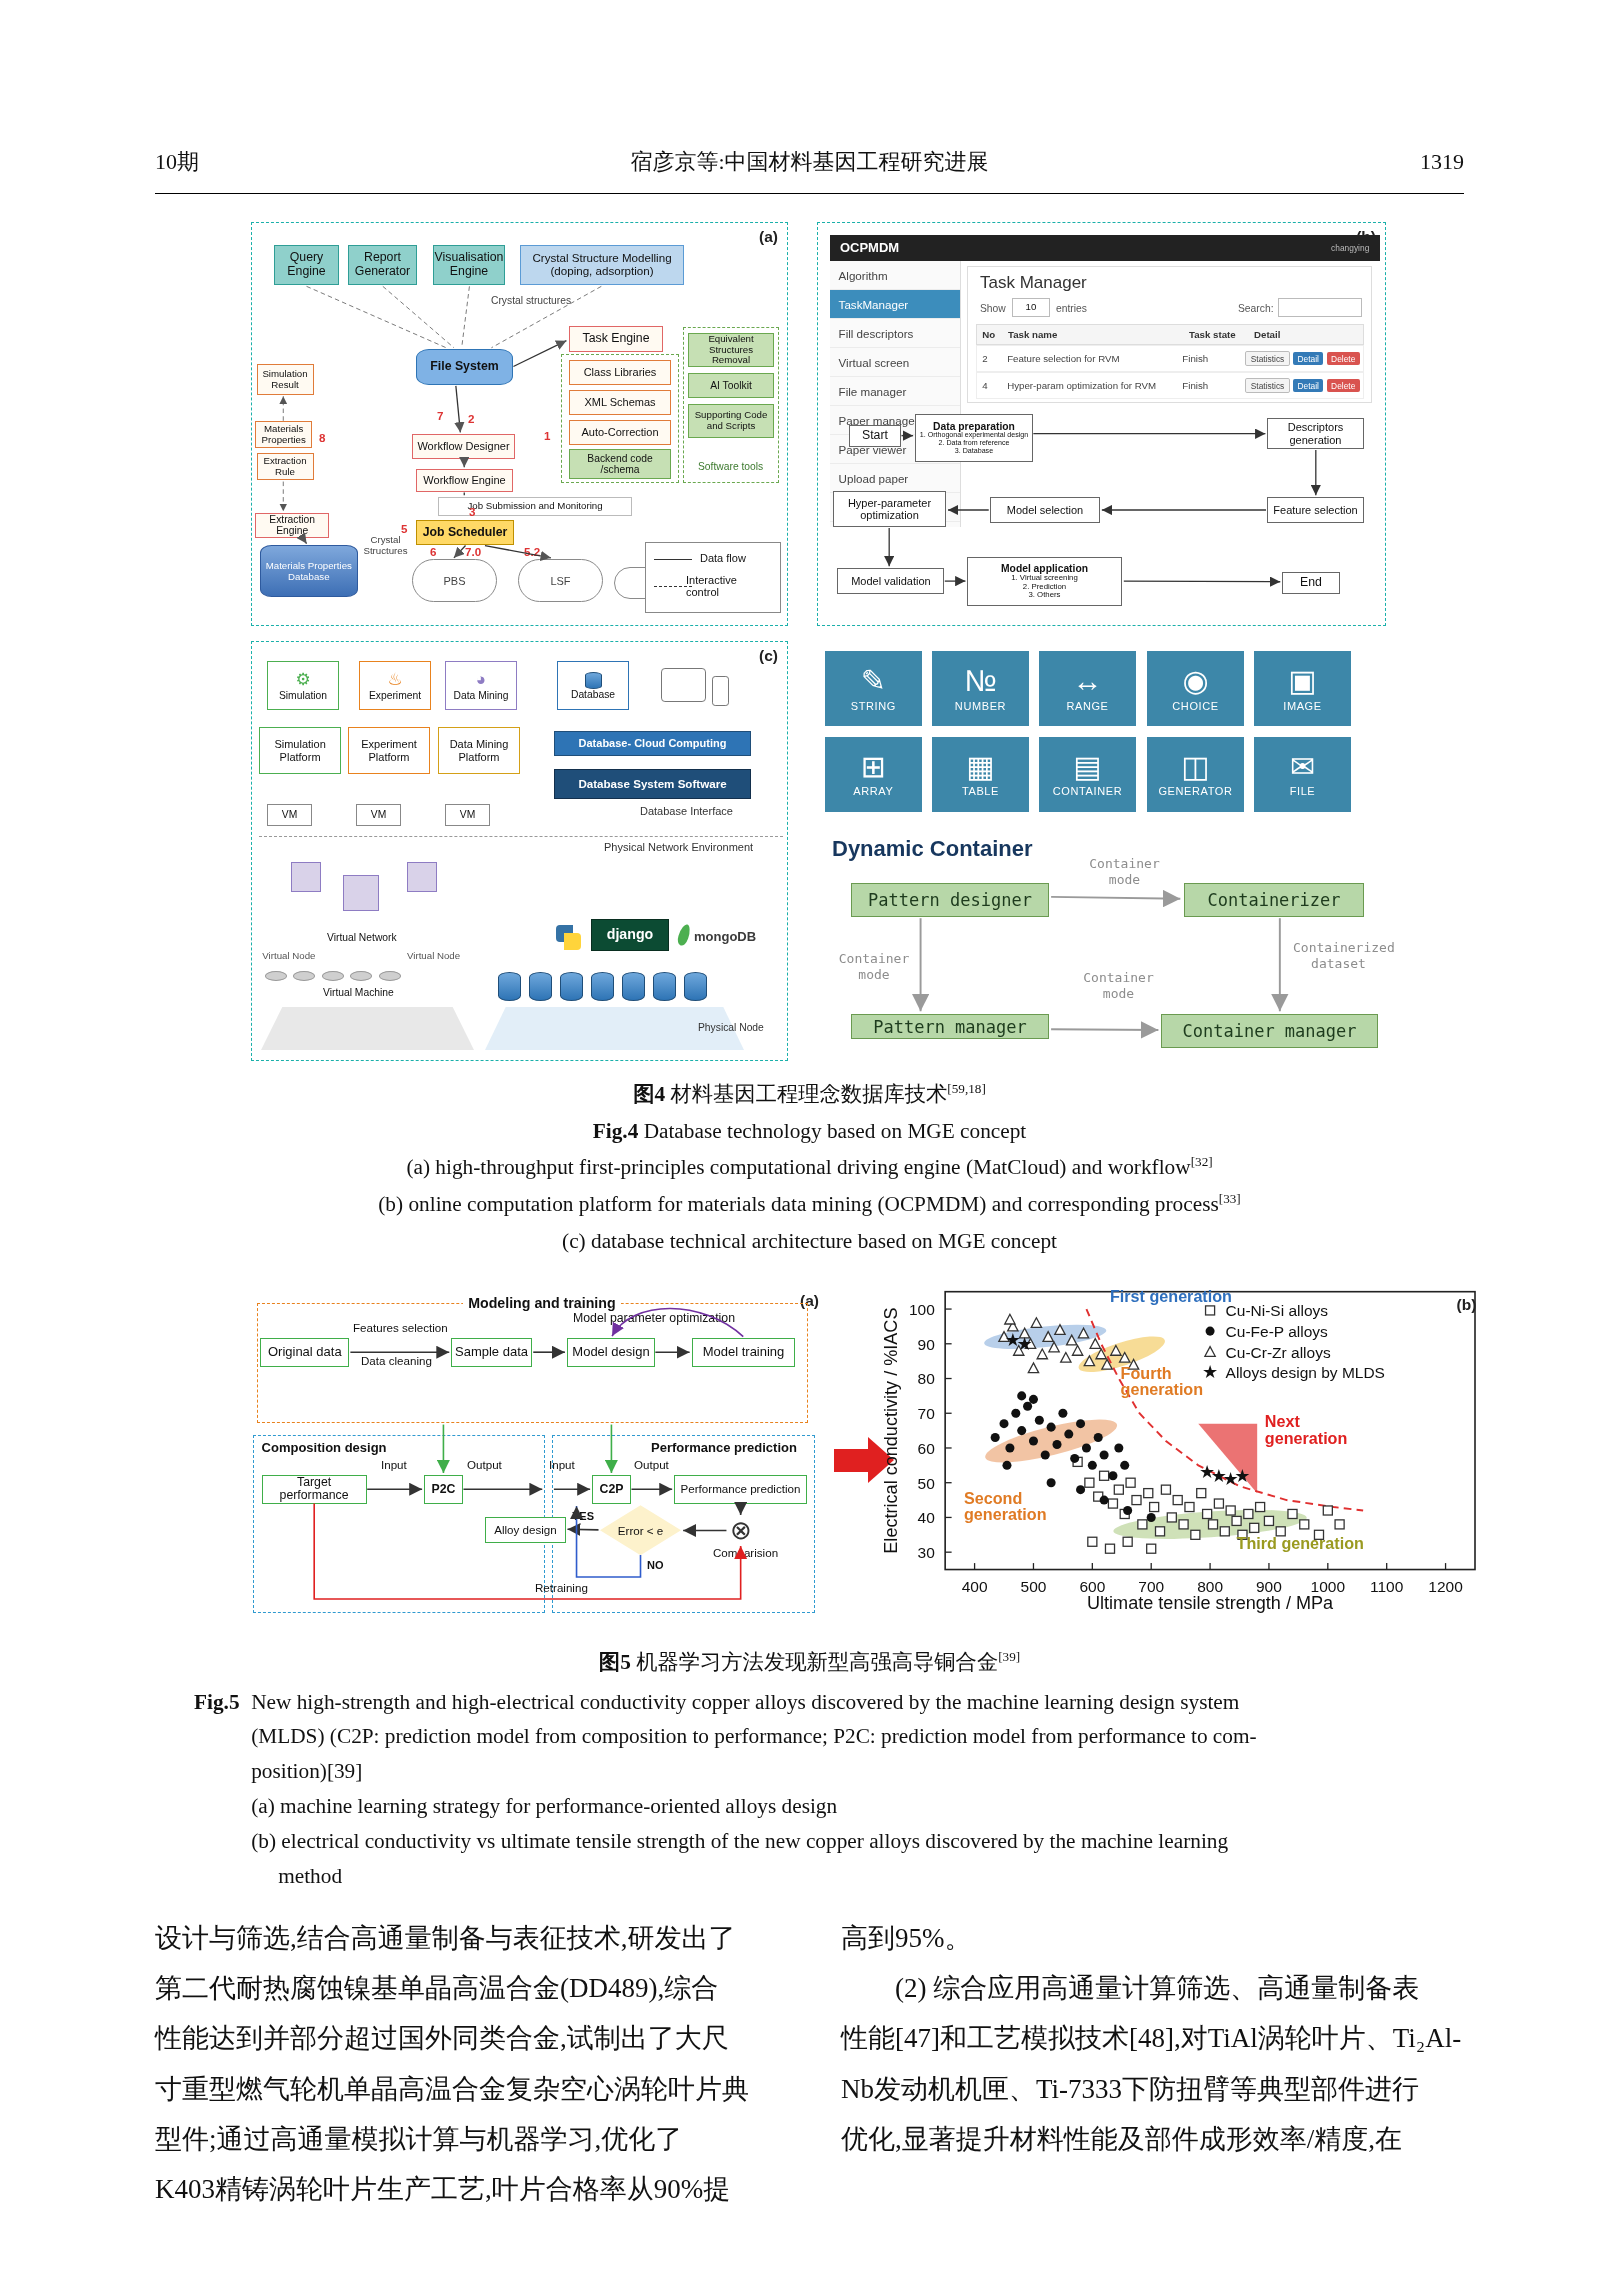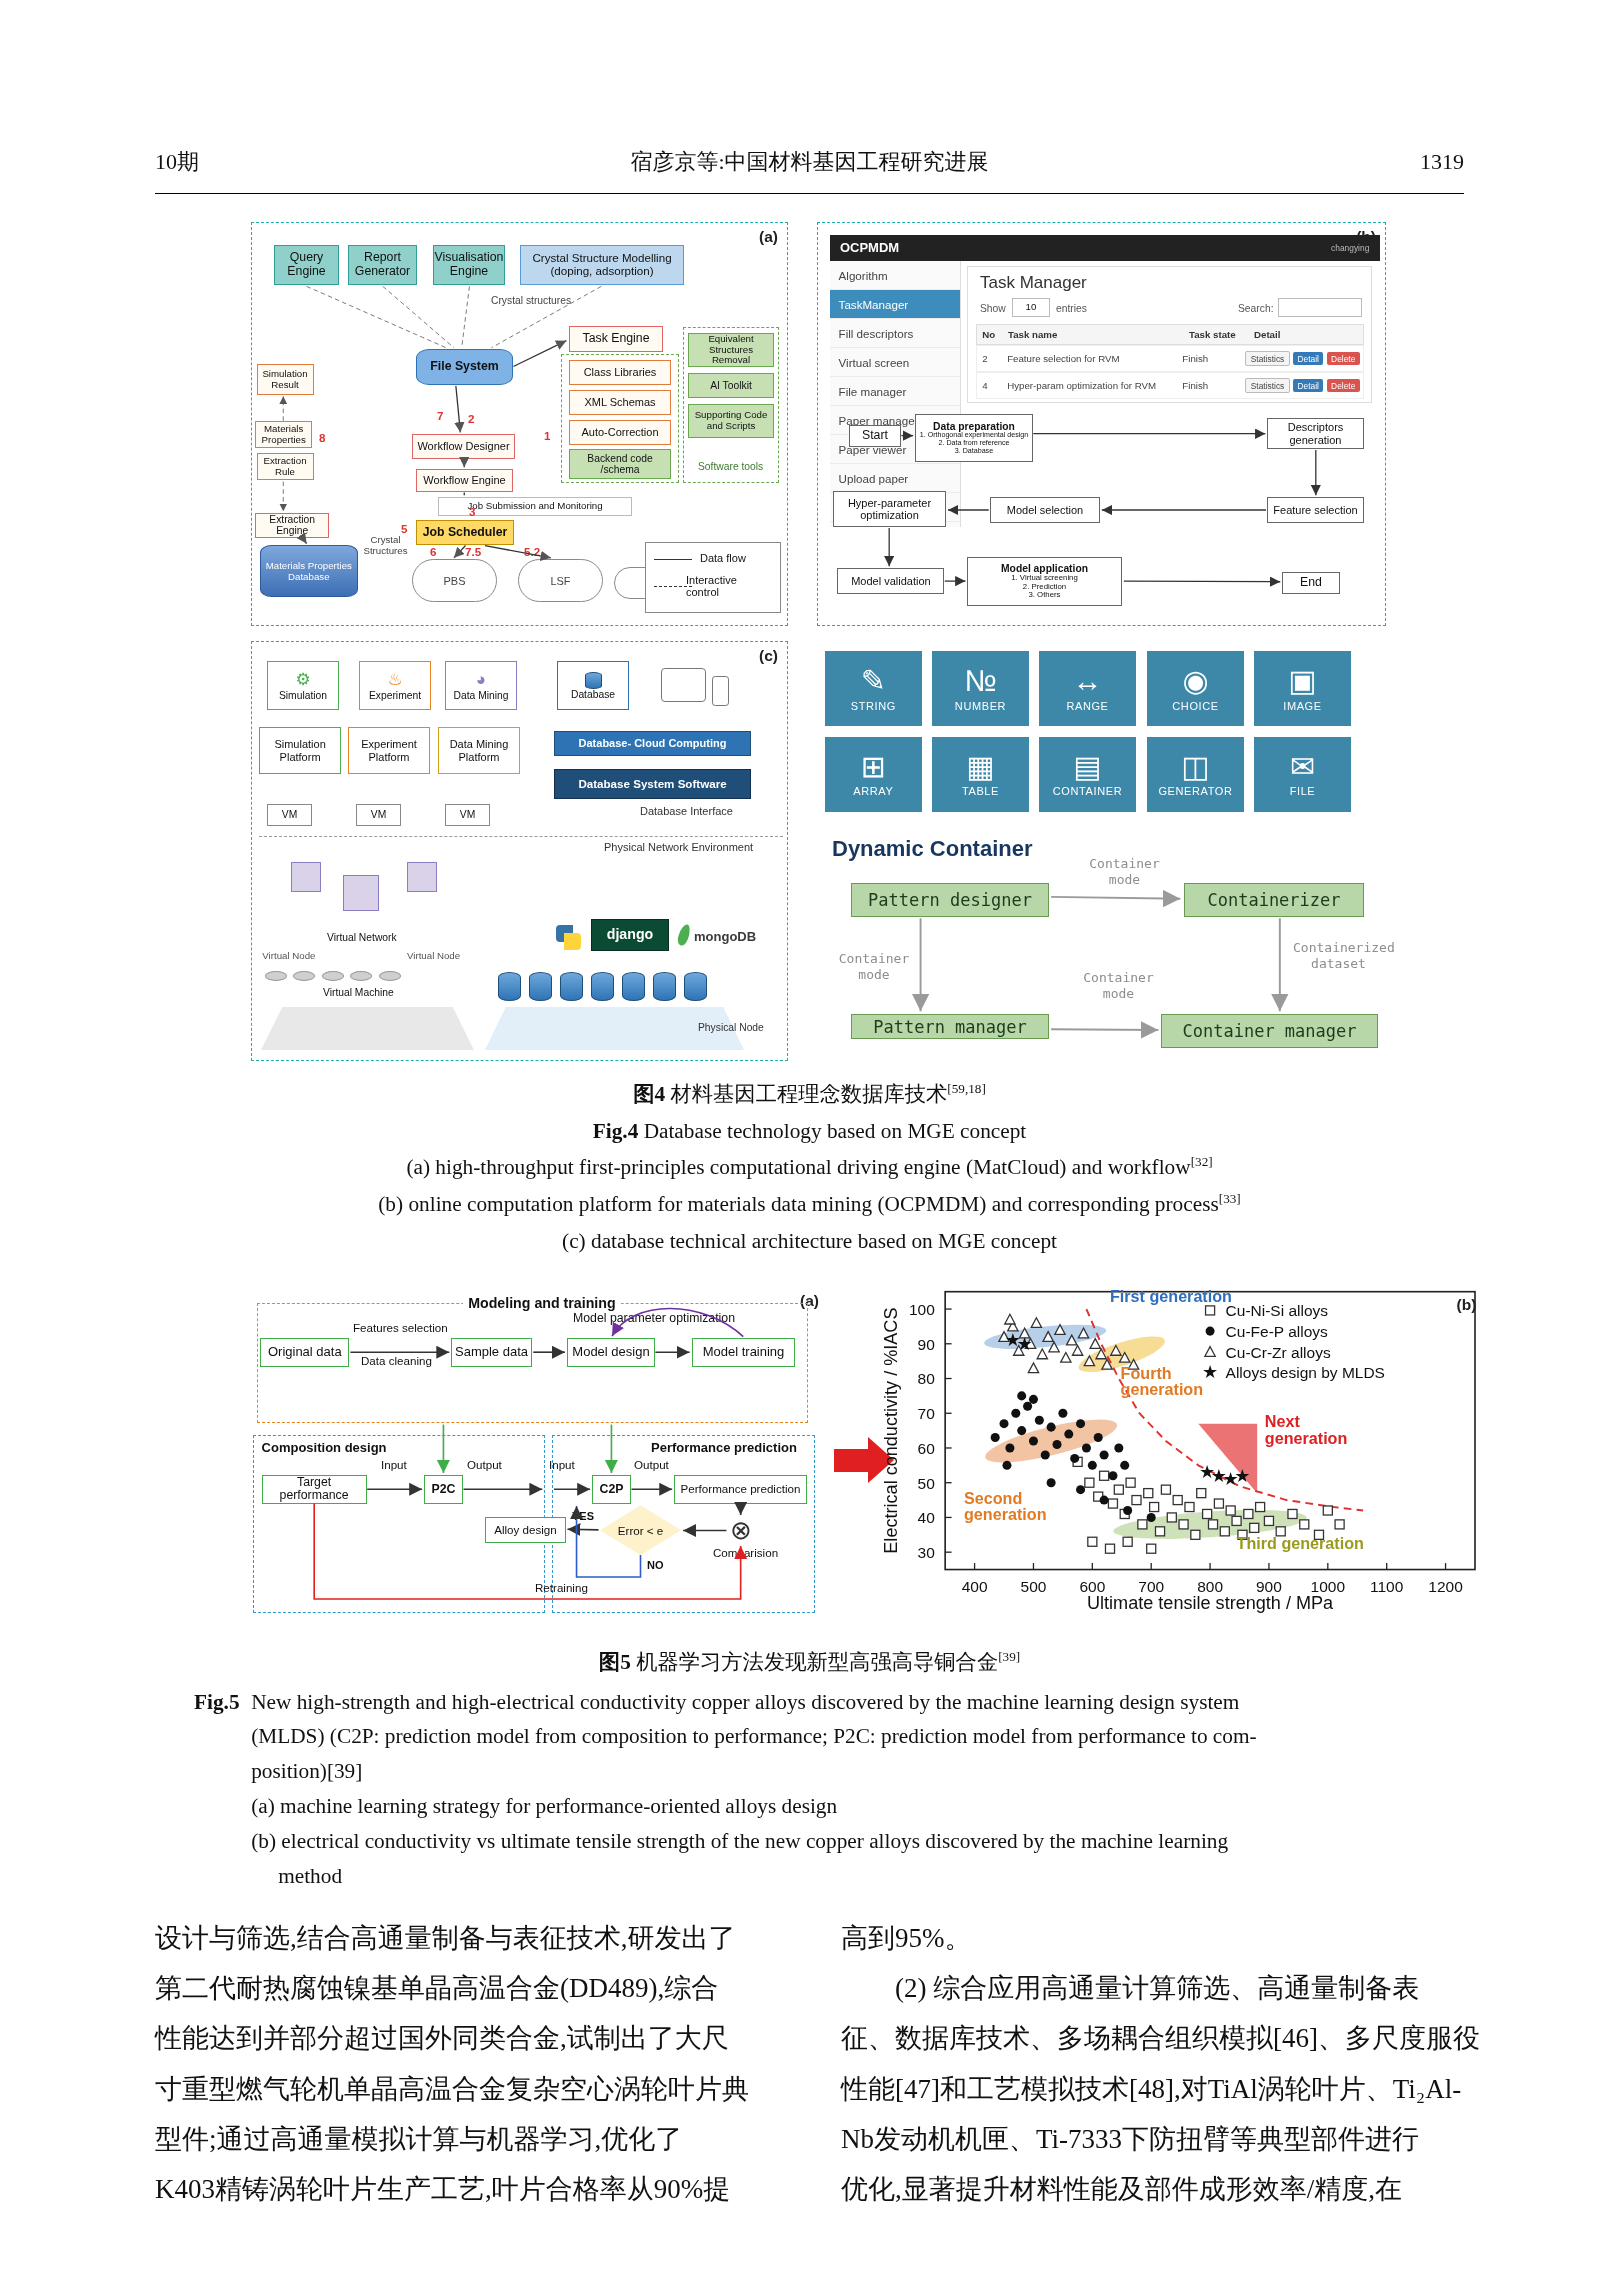--- a/index.html
+++ b/index.html
@@ -88,21 +88,21 @@
         <div style="position:absolute;left:7.8px;top:15.5px;width:38px;border-top:1.9px solid #333"></div>
         <div class="t" style="left:54px;top:9px;font-size:11px">Data flow</div>
         <div style="position:absolute;left:7.8px;top:43px;width:38px;border-top:1.9px dashed #333"></div>
         <div class="t" style="left:40px;top:31px;font-size:11px;width:71px">Interactive control</div>
       </div>
 
       <div class="num" style="left:292px;top:206px">1</div>
       <div class="num" style="left:216px;top:189px">2</div>
       <div class="num" style="left:217px;top:282px">3</div>
       <div class="num" style="left:149px;top:299px">5</div>
-      <div class="num" style="left:213px;top:322px">7.5</div>
+      <div class="num" style="left:213px;top:322px">7.0</div>
       <div class="num" style="left:272px;top:322px">5.2</div>
       <div class="num" style="left:178px;top:322px">6</div>
       <div class="num" style="left:185px;top:186px">7</div>
       <div class="num" style="left:67px;top:208px">8</div>
       <svg width="537" height="404" viewBox="0 0 830 625">
         <defs>
             <marker id="m1" markerWidth="9" markerHeight="8" refX="8" refY="4" orient="auto">
               <path d="M0,0L8,4L0,8z" fill="#555"></path>
             </marker>
           </defs>
@@ -587,20 +587,19 @@
     <div class="body-line">设计与筛选,结合高通量制备与表征技术,研发出了</div>
     <div class="body-line">第二代耐热腐蚀镍基单晶高温合金(DD489),综合</div>
     <div class="body-line">性能达到并部分超过国外同类合金,试制出了大尺</div>
     <div class="body-line">寸重型燃气轮机单晶高温合金复杂空心涡轮叶片典</div>
     <div class="body-line">型件;通过高通量模拟计算与机器学习,优化了</div>
     <div class="body-line">K403精铸涡轮叶片生产工艺,叶片合格率从90%提</div>
   </div>
   <div style="position:absolute;left:841px;top:1913px;width:653px">
     <div class="body-line">高到95%。</div>
     <div class="body-line" style="text-indent:54px">(2) 综合应用高通量计算筛选、高通量制备表</div>
-    <div class="body-line">征、数据库技术、多场耦合组织模拟[46]、多尺度服役</div>
     <div class="body-line">性能[47]和工艺模拟技术[48],对TiAl涡轮叶片、Ti₂Al-</div>
     <div class="body-line">Nb发动机机匣、Ti-7333下防扭臂等典型部件进行</div>
     <div class="body-line">优化,显著提升材料性能及部件成形效率/精度,在</div>
   </div>
 
 </div>
 
 
 </body></html>

